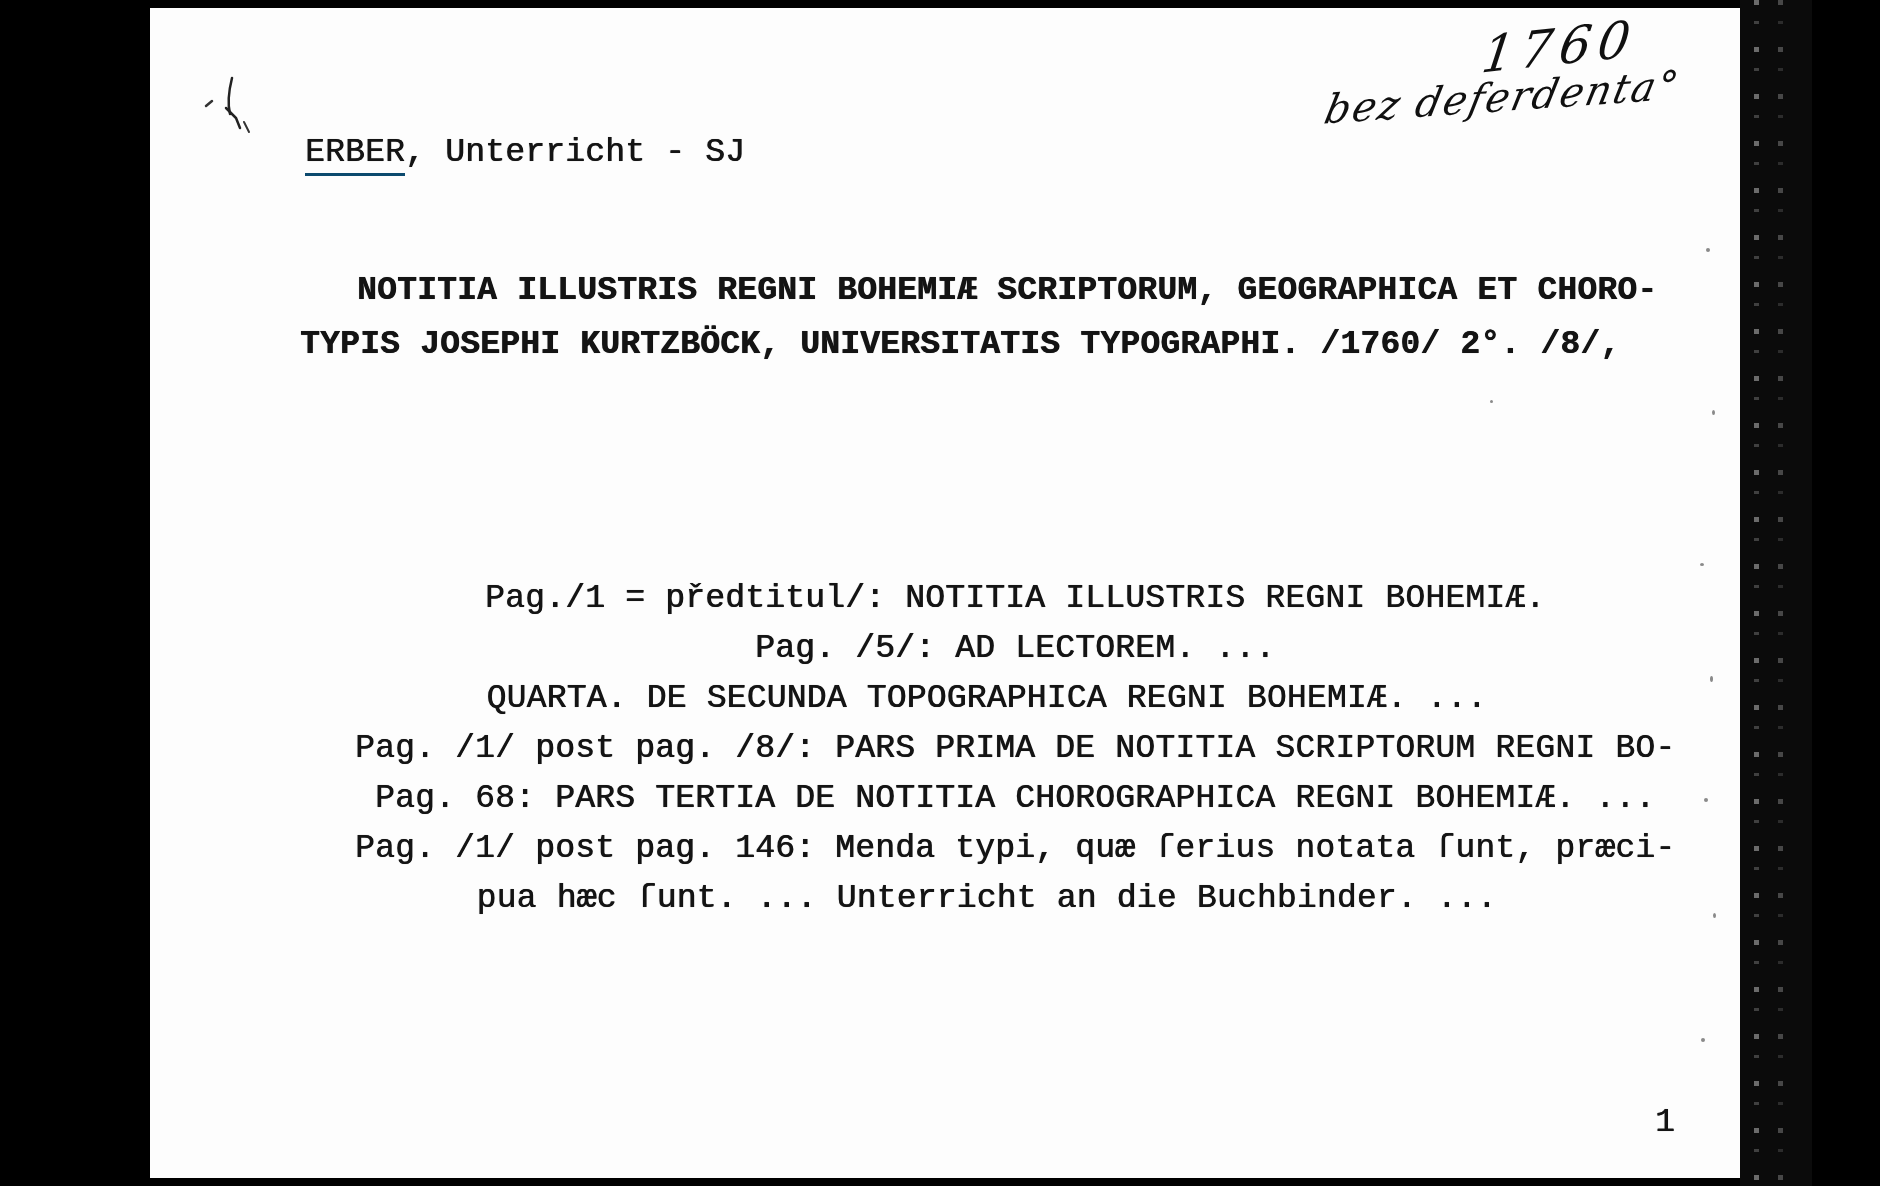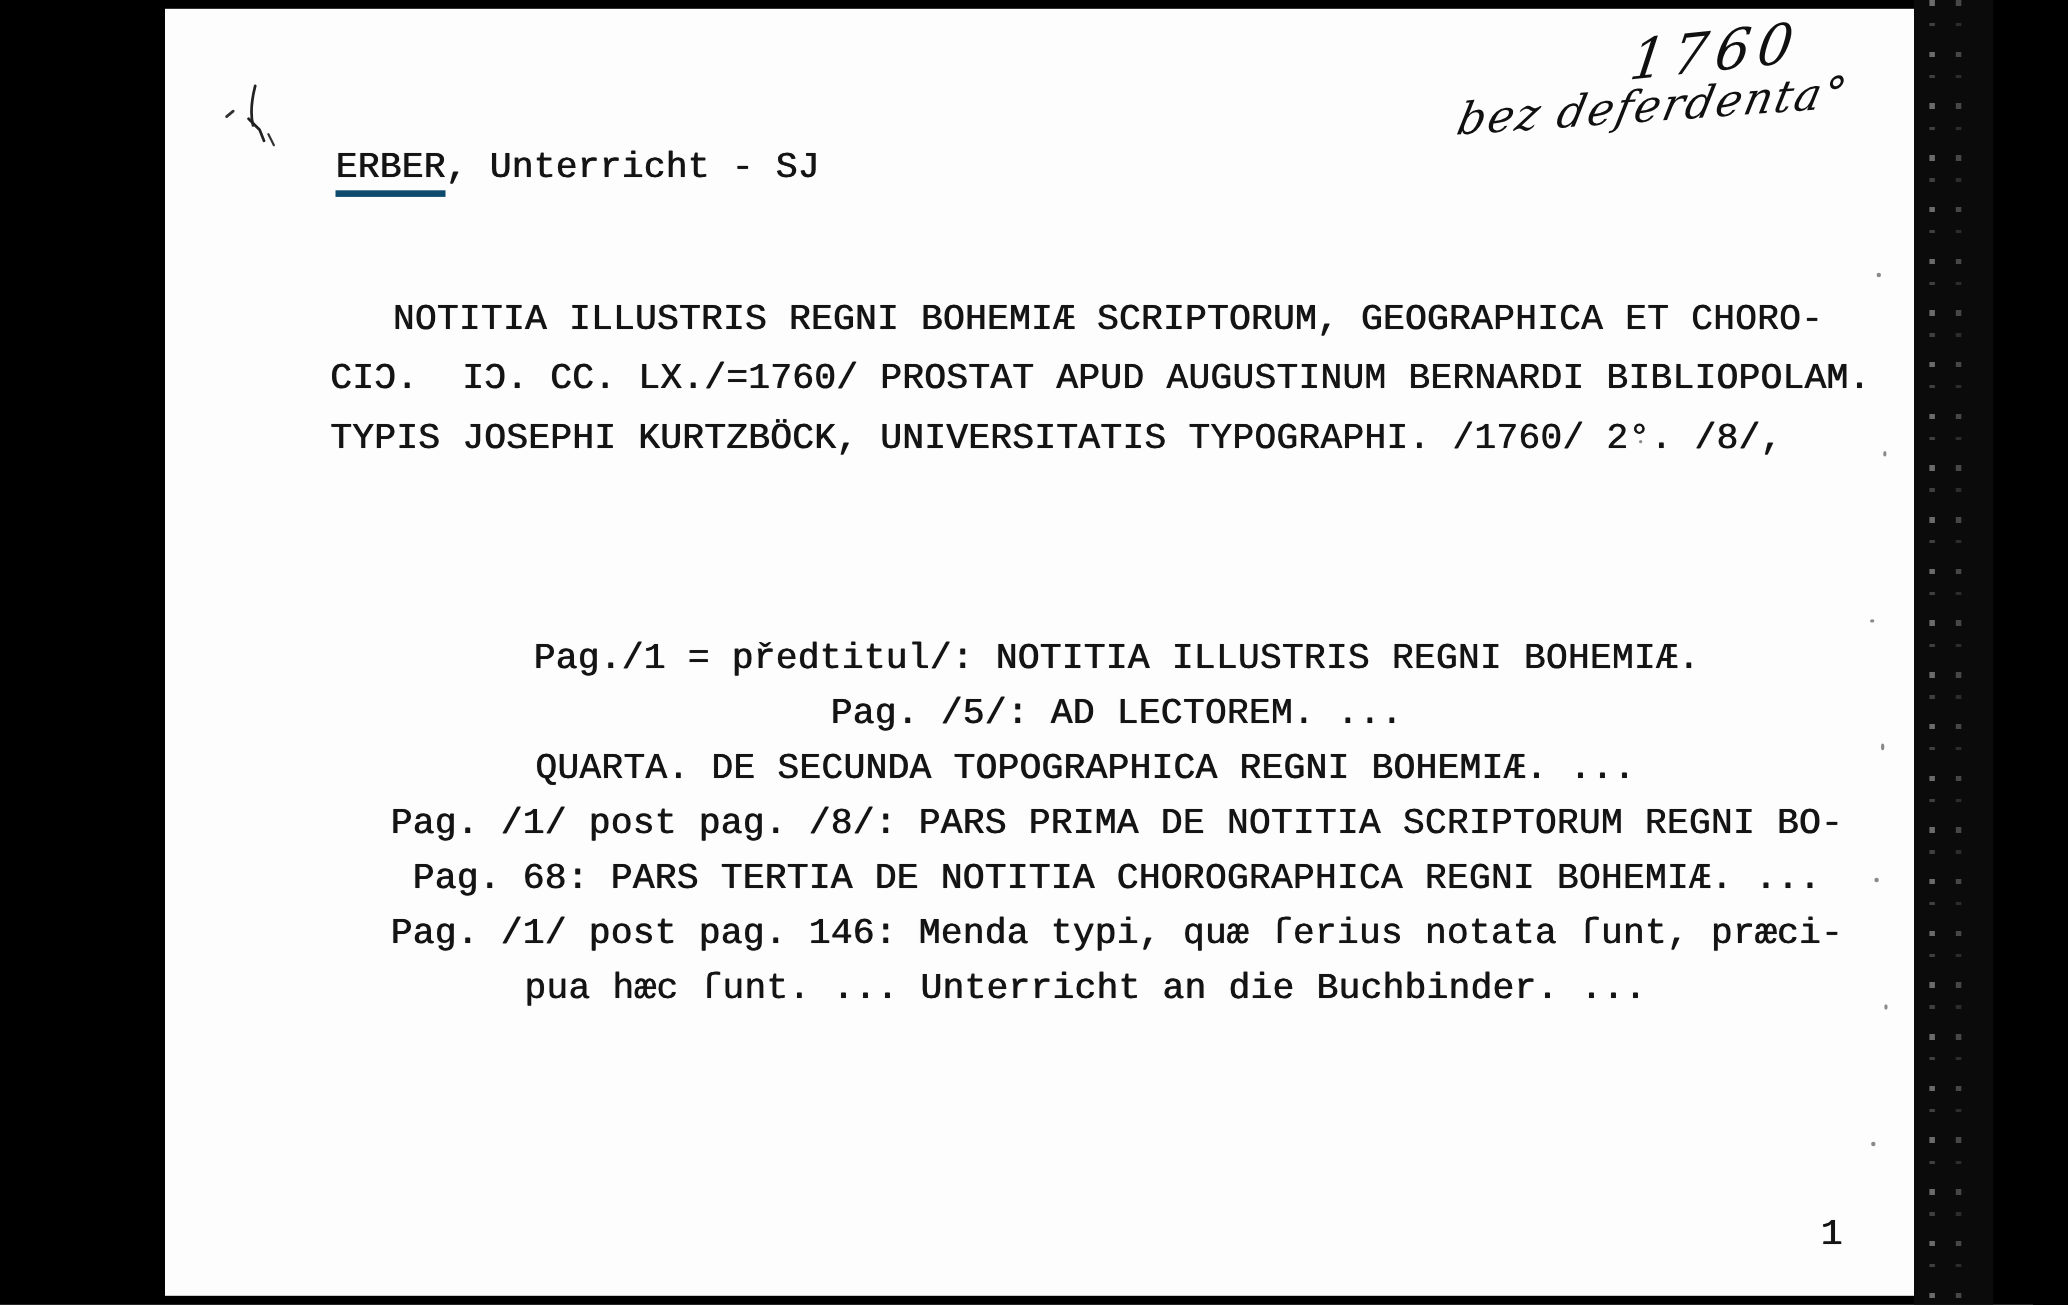--- a/index.html
+++ b/index.html
@@ -64,32 +64,33 @@
   }
 
   .author-heading {
     position: absolute;
     left: 155px;
     top: 126px;
     margin: 0;
     font-weight: normal;
   }
   .author-heading .surname {
-    border-bottom: 6px solid #0c4a6e;
+    border-bottom: 3px solid #0c4a6e;
     padding-bottom: 2px;
   }
 
   .biblio-block {
     position: absolute;
     left: 150px;
     top: 256px;
   }
   .biblio-block .line {
     height: 54px;
     line-height: 54px;
+    font-weight: bold;
   }
   .line.indent { padding-left: 57px; }
 
   .contents-block {
     position: absolute;
     left: 148px;
     top: 566px;
     text-align: center;
   }
   .contents-block .line {
@@ -145,21 +146,20 @@
     <path d="M48 52 L53 62" stroke="#333" stroke-width="2" fill="none" stroke-linecap="round"></path>
   </svg>
 
   <div class="hw hw-year">1760</div>
   <div class="hw hw-note">bez deferdenta°</div>
 
   <h1 class="tw author-heading"><span class="surname">ERBER</span><span>, Unterricht - SJ</span></h1>
 
   <div class="biblio-block">
     <div class="tw line indent">NOTITIA ILLUSTRIS REGNI BOHEMIÆ SCRIPTORUM, GEOGRAPHICA ET CHORO-</div>
-    <div class="tw line">CIƆ.  IƆ. CC. LX./=1760/ PROSTAT APUD AUGUSTINUM BERNARDI BIBLIOPOLAM.</div>
     <div class="tw line">TYPIS JOSEPHI KURTZBÖCK, UNIVERSITATIS TYPOGRAPHI. /1760/ 2°. /8/,</div>
   </div>
 
   <div class="contents-block">
     <div class="tw line indent">Pag./1 = předtitul/: NOTITIA ILLUSTRIS REGNI BOHEMIÆ.</div>
     <div class="tw line indent">Pag. /5/: AD LECTOREM. ...</div>
     <div class="tw line">QUARTA. DE SECUNDA TOPOGRAPHICA REGNI BOHEMIÆ. ...</div>
     <div class="tw line indent">Pag. /1/ post pag. /8/: PARS PRIMA DE NOTITIA SCRIPTORUM REGNI BO-</div>
     <div class="tw line indent">Pag. 68: PARS TERTIA DE NOTITIA CHOROGRAPHICA REGNI BOHEMIÆ. ...</div>
     <div class="tw line indent">Pag. /1/ post pag. 146: Menda typi, quæ ſerius notata ſunt, præci-</div>

